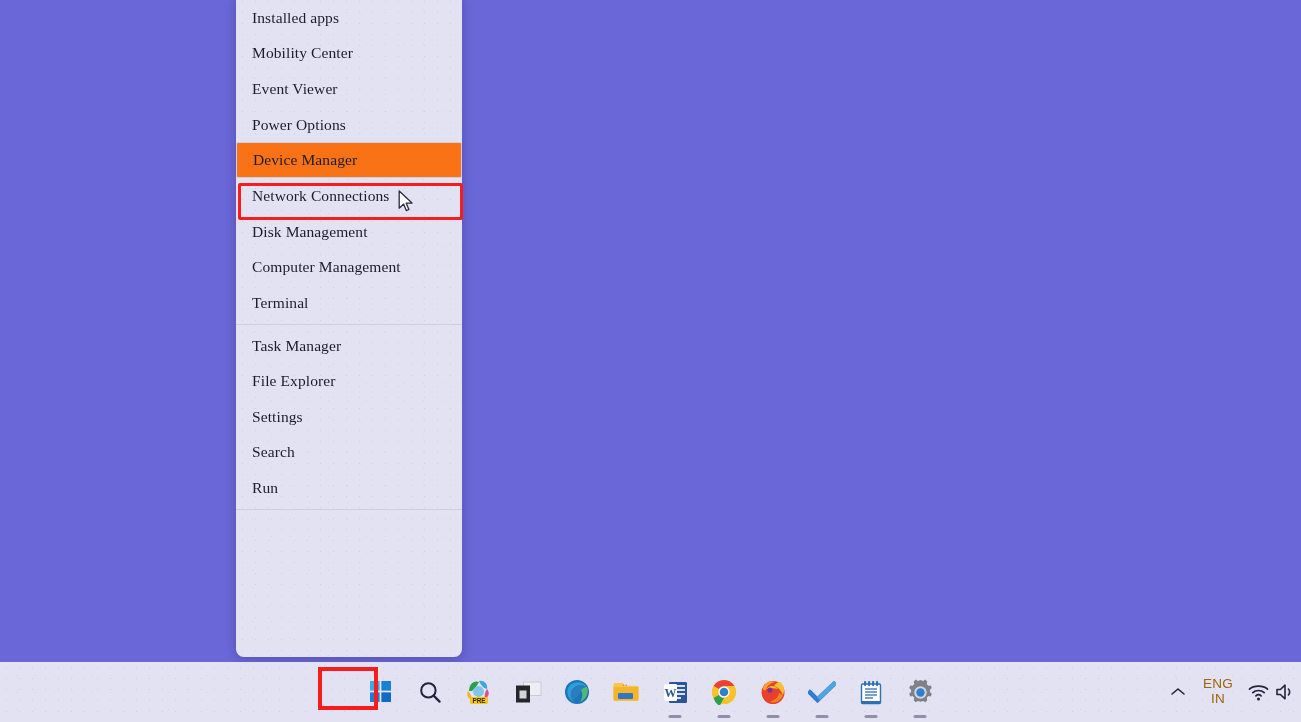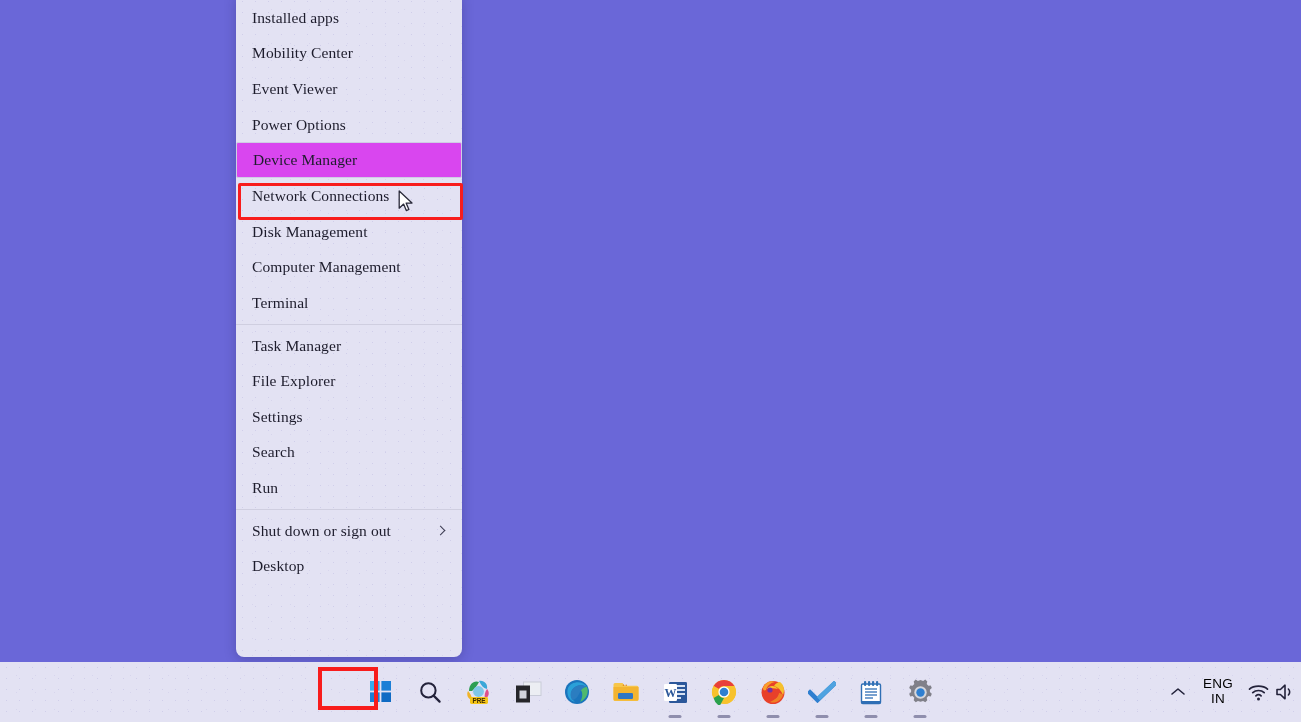--- a/index.html
+++ b/index.html
@@ -63,21 +63,21 @@
     box-sizing: border-box;
     color: #1d1c2c;
     font-size: 15.5px;
     letter-spacing: .1px;
     white-space: nowrap;
     z-index: 2;
   }
   .menu-item .label { flex: 1 1 auto; }
 
   .menu-item.highlighted {
-    background: #d946ef;
+    background: #f97316;
     border: 1px solid #cfcde4;
     border-radius: 2px;
     height: 36px;
   }
 
   .chevron-right {
     width: 10px;
     height: 10px;
     position: relative;
     flex: 0 0 auto;
@@ -204,21 +204,21 @@
     justify-content: center;
     border-radius: 5px;
     color: #23223a;
   }
   #tray-chevron { width: 34px; }
   #tray-lang {
     width: 46px;
     flex-direction: column;
     line-height: 1.08;
     font-size: 13.5px;
-    color: #000000;
+    color: #a16207;
     letter-spacing: .2px;
   }
   #tray-net { width: 34px; }
   #tray-volume { width: 26px; overflow: hidden; justify-content: flex-start; }
 </style>
 </head>
 <body>
 
 <div id="desktop"></div>
 
@@ -269,29 +269,20 @@
     <div class="menu-item">
       <span class="label">Search</span>
     </div>
     <div class="menu-item">
       <span class="label">Run</span>
     </div>
   </div>
 
   <div class="menu-separator"></div>
 
-  <div class="menu-group">
-    <div class="menu-item">
-      <span class="label">Shut down or sign out</span>
-      <span class="chevron-right"></span>
-    </div>
-    <div class="menu-item">
-      <span class="label">Desktop</span>
-    </div>
-  </div>
 
 </div>
 
 <div id="annot-device-manager"></div>
 
 <div id="mouse-cursor">
   <svg width="17" height="24" viewBox="0 0 17 24">
     <path d="M1.2 1 L1.2 18.2 L5.6 14.1 L8.3 20.6 L10.9 19.5 L8.2 13.2 L14.0 13.0 Z" fill="#ffffff" stroke="#2a2a3a" stroke-width="1.3" stroke-linejoin="round"></path>
   </svg>
 </div>

